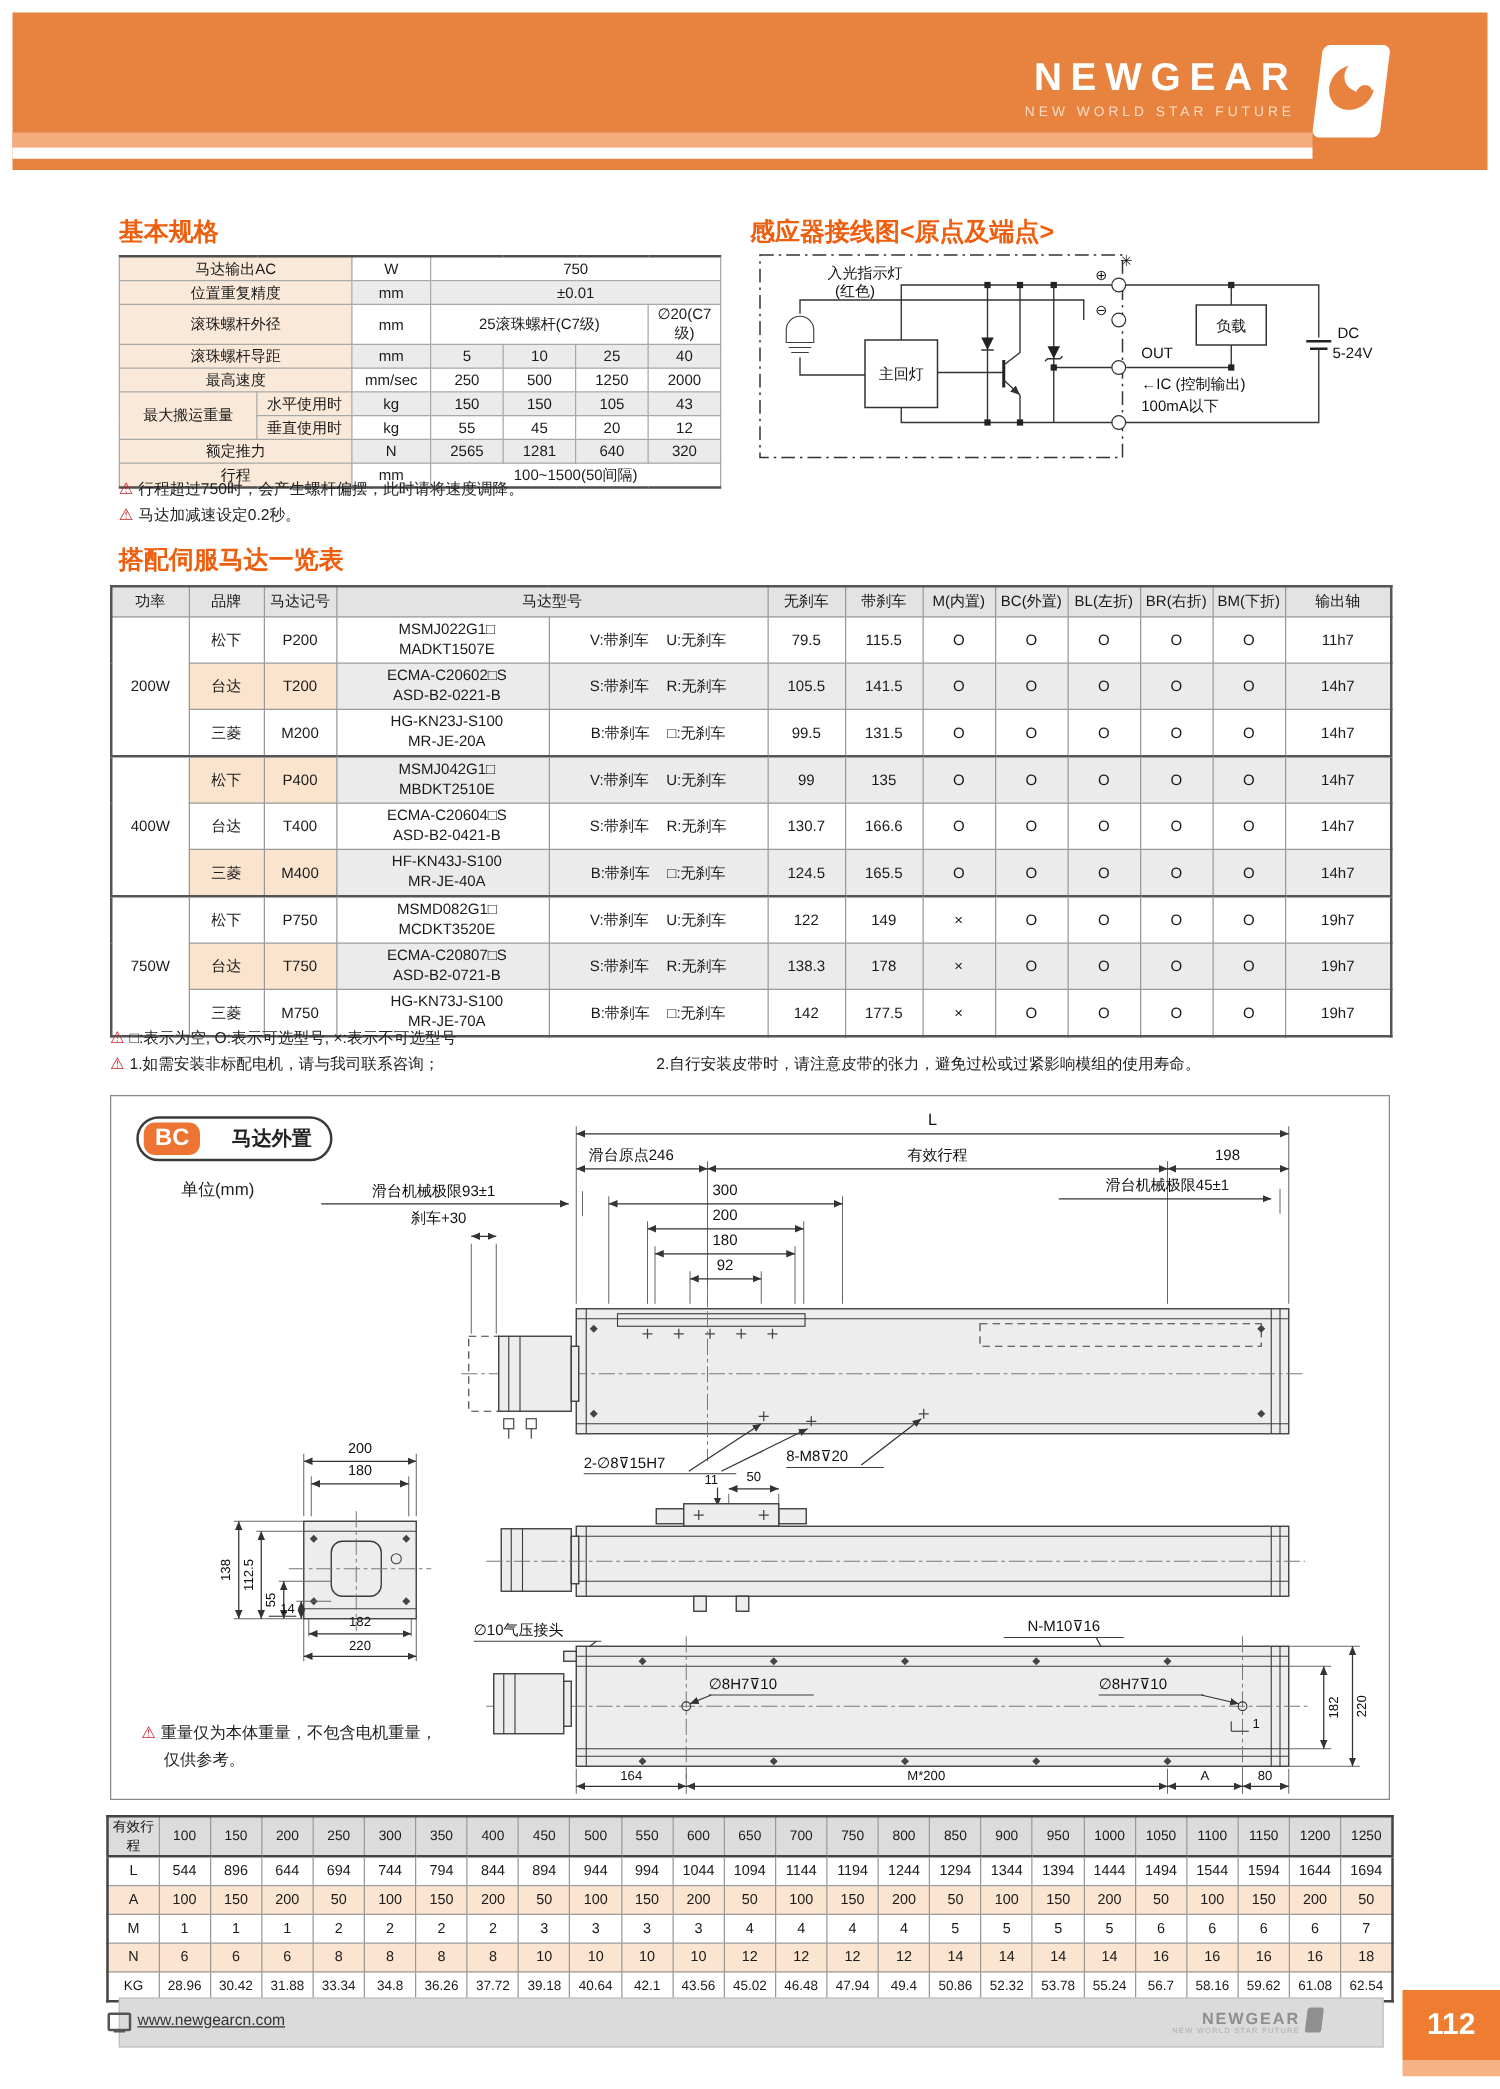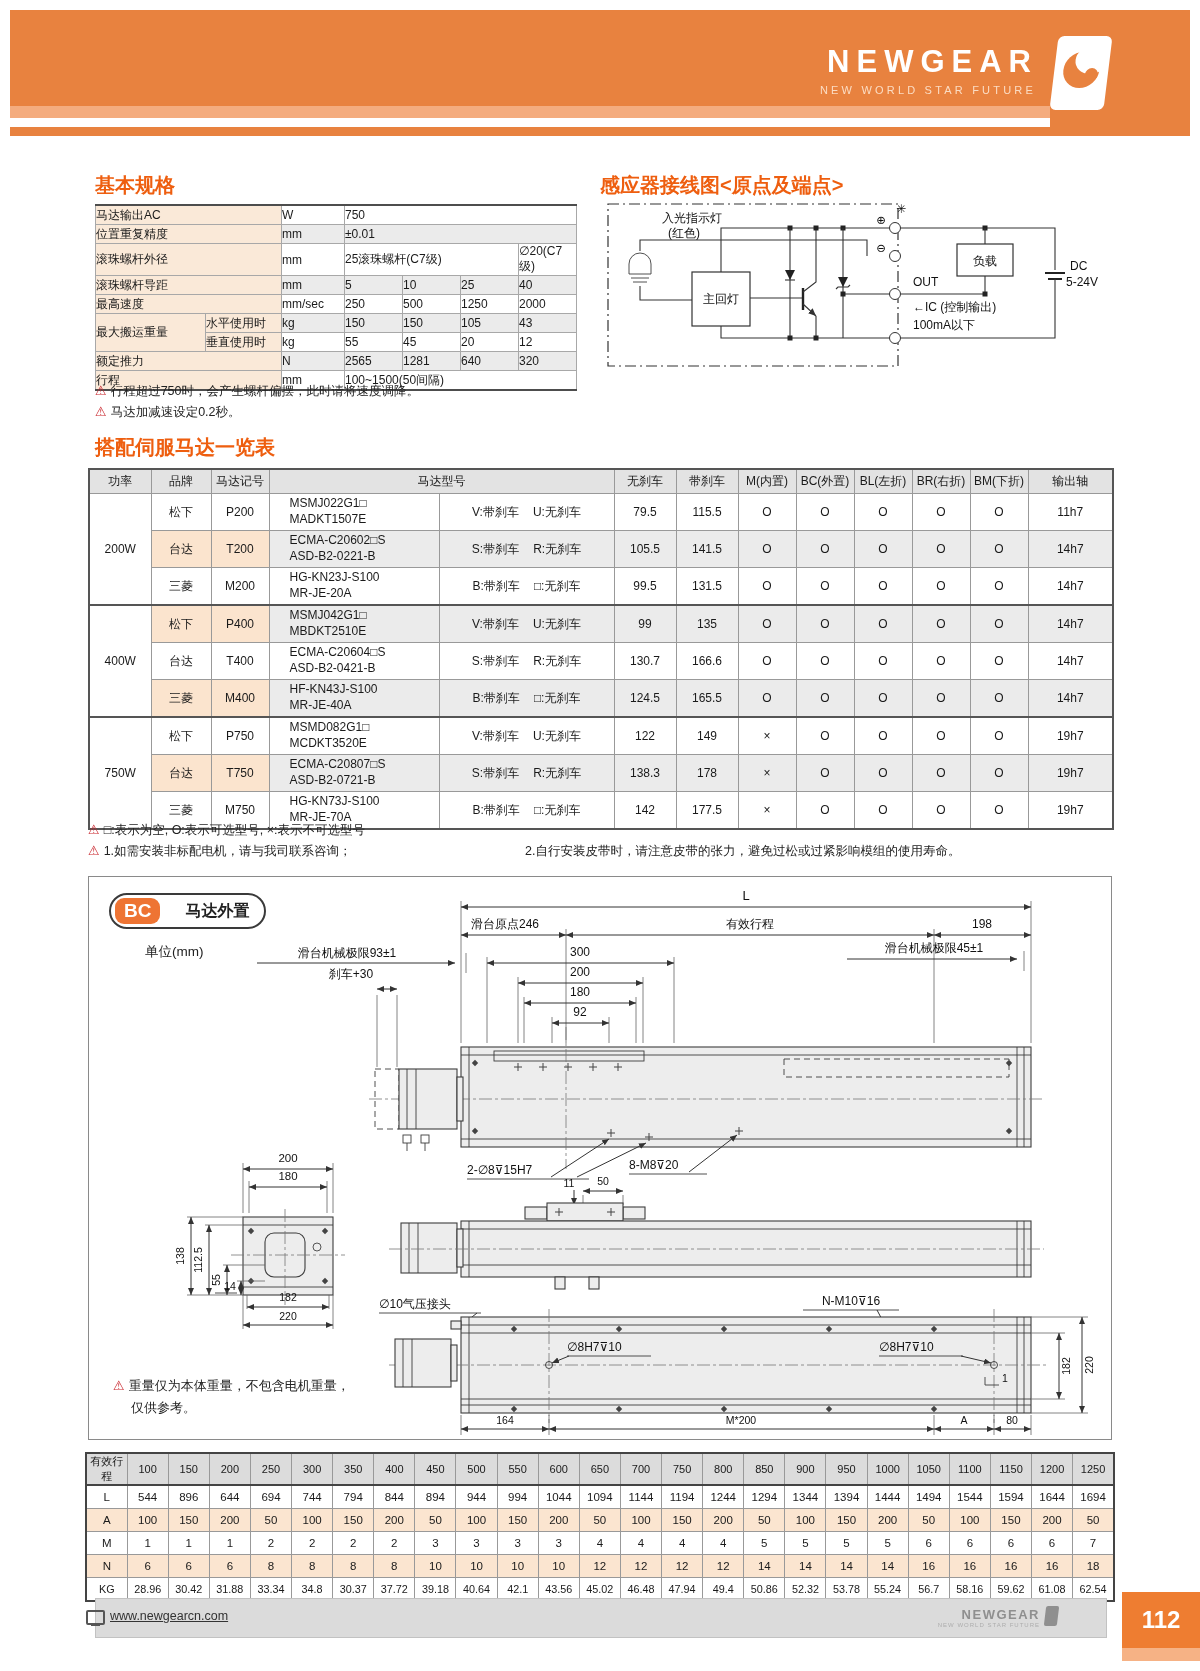--- a/index.html
+++ b/index.html
@@ -17,42 +17,42 @@
   .mark .c1{left:9px;top:16px;width:36px;height:36px;background:#E8823F;}
   .mark .c2{left:20px;top:10px;width:32px;height:28px;background:#fff;}
   .mark .c3{left:31px;top:32px;width:13px;height:13px;background:#E8823F;}
 
   
   .sec{position:absolute;margin:0;font-size:20px;font-weight:bold;color:#EE5E0F;}
 
   
   table.spec{position:absolute;left:95px;top:204px;width:481px;border-collapse:collapse;table-layout:fixed;
              font-size:12px;border-top:2px solid #4d4d4d;border-bottom:2px solid #4d4d4d;}
-  .spec td{border:1px solid #A8A8A8;height:18px;padding:0;}
+  .spec td{border:1px solid #A8A8A8;height:18px;text-align:center;padding:0;}
   .spec td.label,.spec td.sublabel{background:#FAE9D8;}
   .spec td.alt{background:#EBEBEB;}
 
   
   .note{position:absolute;font-size:12.5px;color:#222;white-space:nowrap;}
   .warn{color:#C9252C;font-size:13px;margin-right:4px;}
 
   
   .wiring{position:absolute;left:600px;top:198px;width:510px;height:176px;}
   table.sens{position:absolute;left:608px;top:378px;width:498px;border-collapse:collapse;table-layout:fixed;
              font-size:12.5px;text-align:center;border-top:2px solid #555;border-bottom:2px solid #555;}
   .sens td{border:1px solid #999;height:21px;padding:0;}
   .sens td.lab{background:#FAE9D8;}
   .sens td.g{background:#EBEBEB;}
 
   
   table.motor{position:absolute;left:88px;top:468px;width:1024px;border-collapse:collapse;table-layout:fixed;
               font-size:12px;text-align:center;border:2px solid #555;}
   .motor th{background:#E3E3E3;font-weight:normal;height:23px;border:1px solid #999;padding:0;}
   .motor td{border:1px solid #999;height:36px;padding:0;}
-  .motor td.model{text-align:left;padding-left:20px;line-height:1.3;}
+  .motor td.model{text-align:center;padding-left:7px;line-height:1.3;}
   .motor td.hl{background:#FBE4CE;}
   .motor td.alt{background:#EBEBEB;}
   .motor .gt{border-top:2px solid #555;}
   .motor td .bsep{display:inline-block;width:14px;}
 
   
   .draw{position:absolute;left:88px;top:876px;width:1022px;height:562px;border:1.5px solid #8a8a8a;background:#fff;}
   .draw svg{position:absolute;left:0;top:0;}
   .badge{position:absolute;left:20px;top:16px;border:2px solid #3a3a3a;border-radius:18px;background:#fff;
          display:inline-flex;align-items:center;gap:25px;padding:3px 15px 3px 4px;z-index:2;}
@@ -824,21 +824,21 @@
           <td class="b">16</td>
           <td class="b">18</td>
         </tr>
         <tr class="kg">
           <td>KG</td>
           <td>28.96</td>
           <td>30.42</td>
           <td>31.88</td>
           <td>33.34</td>
           <td>34.8</td>
-          <td>30.37</td>
+          <td>36.26</td>
           <td>37.72</td>
           <td>39.18</td>
           <td>40.64</td>
           <td>42.1</td>
           <td>43.56</td>
           <td>45.02</td>
           <td>46.48</td>
           <td>47.94</td>
           <td>49.4</td>
           <td>50.86</td>

